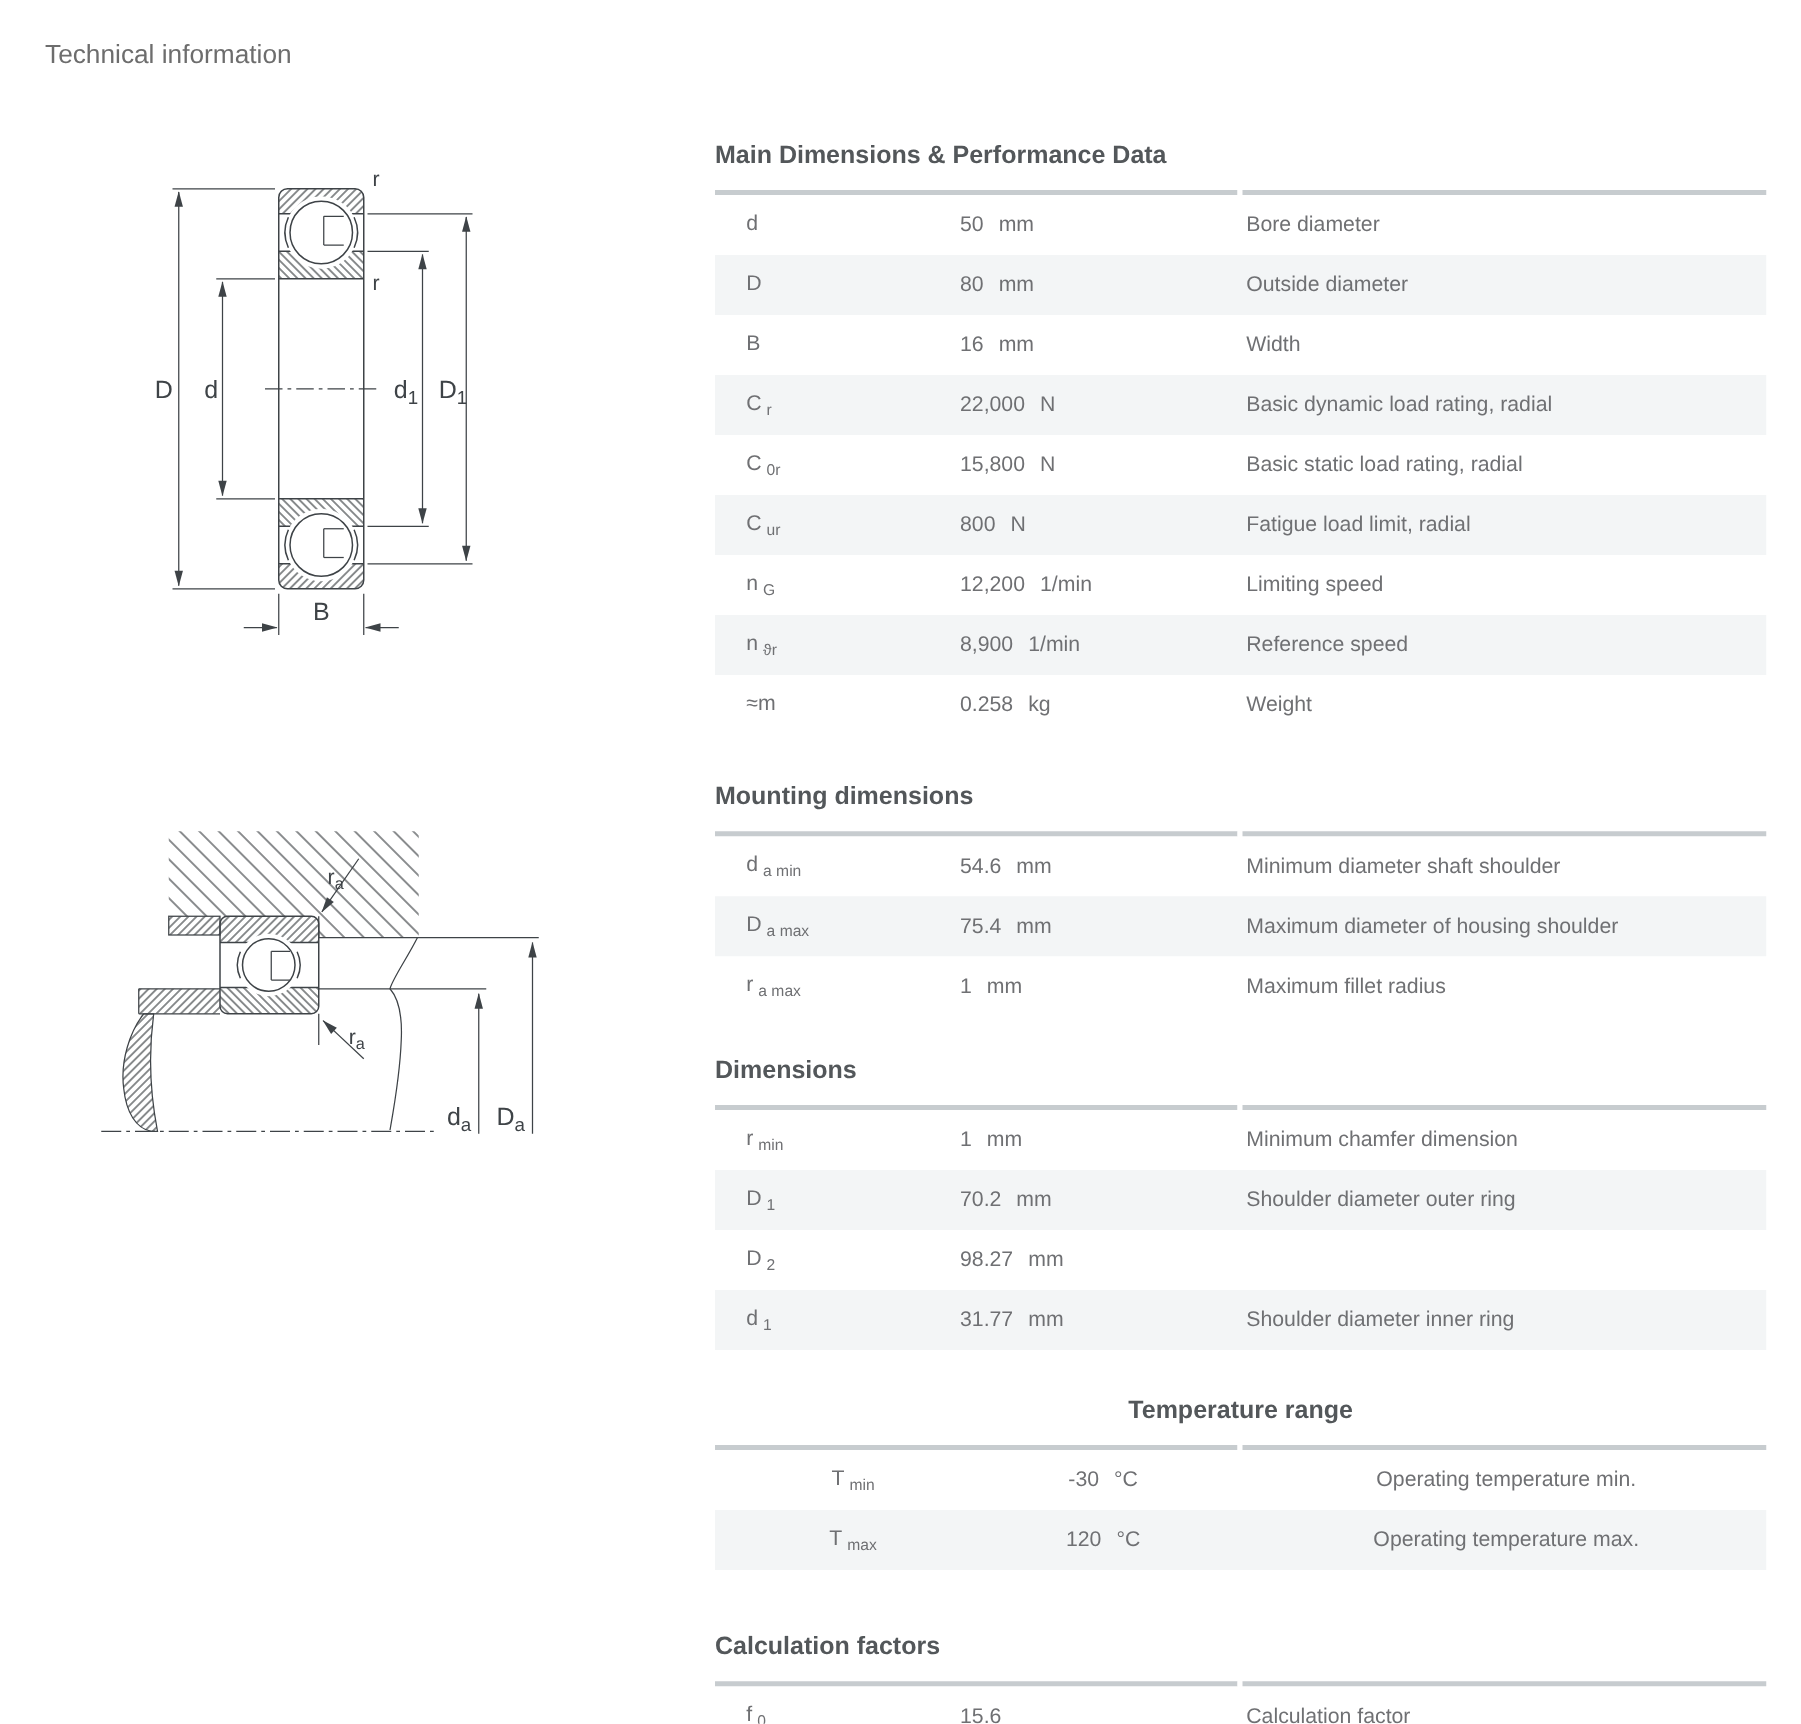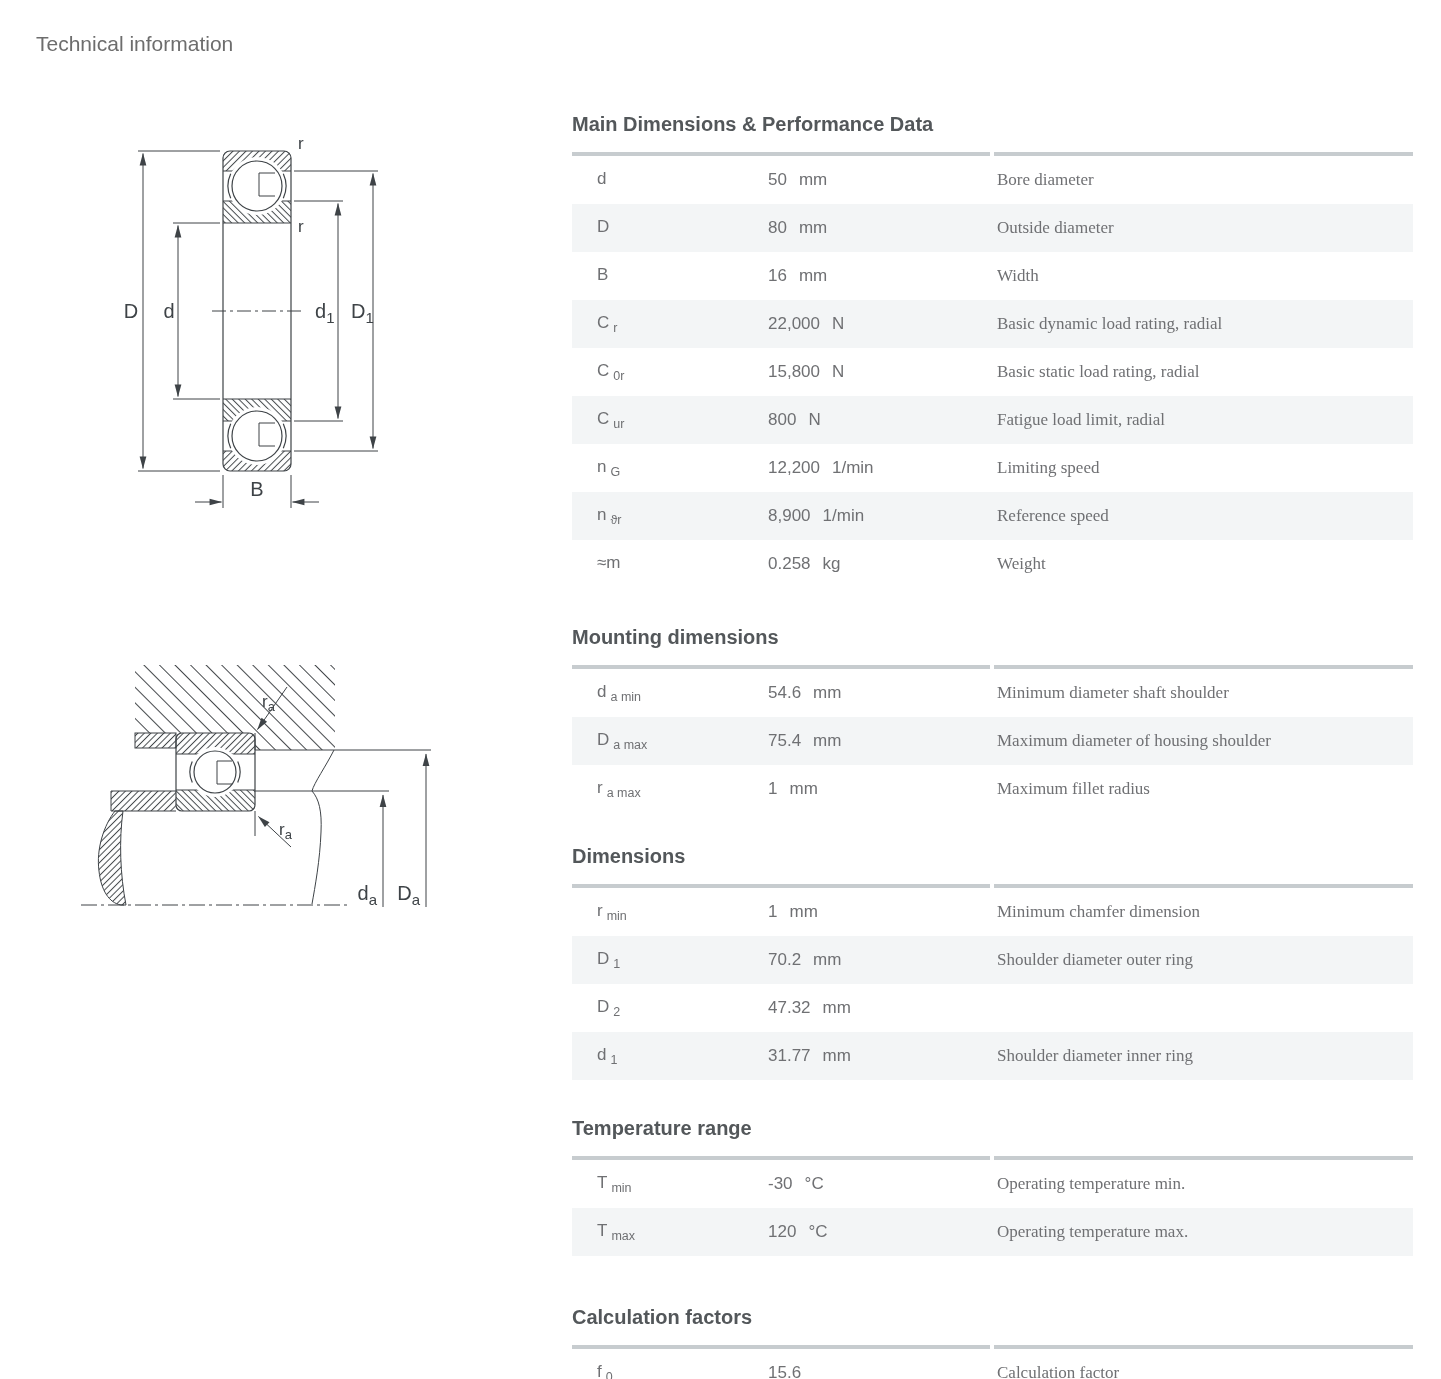--- a/index.html
+++ b/index.html
@@ -18,34 +18,34 @@
     position:absolute;left:572px;top:0;width:841px;
   }
   .section{display:block;}
   .section h2{
     font-size:20px;line-height:23px;margin:0 0 16px 0;
     color:#53575a;font-weight:700;
   }
   .section:nth-child(1){margin-top:113px;}
   .section:nth-child(2){margin-top:38px;}
   .section:nth-child(3){margin-top:32px;}
-  .section:nth-child(4){margin-top:37px;}
+  .section:nth-child(4){margin-top:37px;text-align:center;}
   .section:nth-child(5){margin-top:50px;}
   .tbl-border{display:flex;height:4px;}
   .tbl-border .seg1{width:418px;background:#c7cccf;}
   .tbl-border .gap{width:4px;background:#ffffff;}
   .tbl-border .seg2{flex:1;background:#c7cccf;}
   .trow{
     display:flex;align-items:center;height:48px;
     font-size:17px;color:#6f7073;
   }
   .trow.shaded{background:#f3f5f6;}
   .col-sym{width:196px;padding-left:25px;box-sizing:border-box;}
   .col-val{width:229px;}
-  .col-desc{flex:1;font-family:Liberation Serif, serif;}
+  .col-desc{flex:1;}
   .sub{font-size:12.5px;vertical-align:-4px;margin-left:4px;}
   .unit{margin-left:12px;}
   svg text{fill:#3e4347;}
 </style>
 </head>
 <body>
 
 <h1 id="page-title">Technical information</h1>
 
 <svg id="drawing-main" class="drawing" width="302" height="397" viewBox="110 124 302 397">
@@ -298,21 +298,21 @@
   </div>
 
   <div class="trow shaded">
     <div class="col-sym"><span>D</span><span class="sub">1</span></div>
     <div class="col-val"><span>70.2</span><span class="unit">mm</span></div>
     <div class="col-desc">Shoulder diameter outer ring</div>
   </div>
 
   <div class="trow">
     <div class="col-sym"><span>D</span><span class="sub">2</span></div>
-    <div class="col-val"><span>47.32</span><span class="unit">mm</span></div>
+    <div class="col-val"><span>98.27</span><span class="unit">mm</span></div>
   </div>
 
   <div class="trow shaded">
     <div class="col-sym"><span>d</span><span class="sub">1</span></div>
     <div class="col-val"><span>31.77</span><span class="unit">mm</span></div>
     <div class="col-desc">Shoulder diameter inner ring</div>
   </div>
 </div>
   </div>
 

